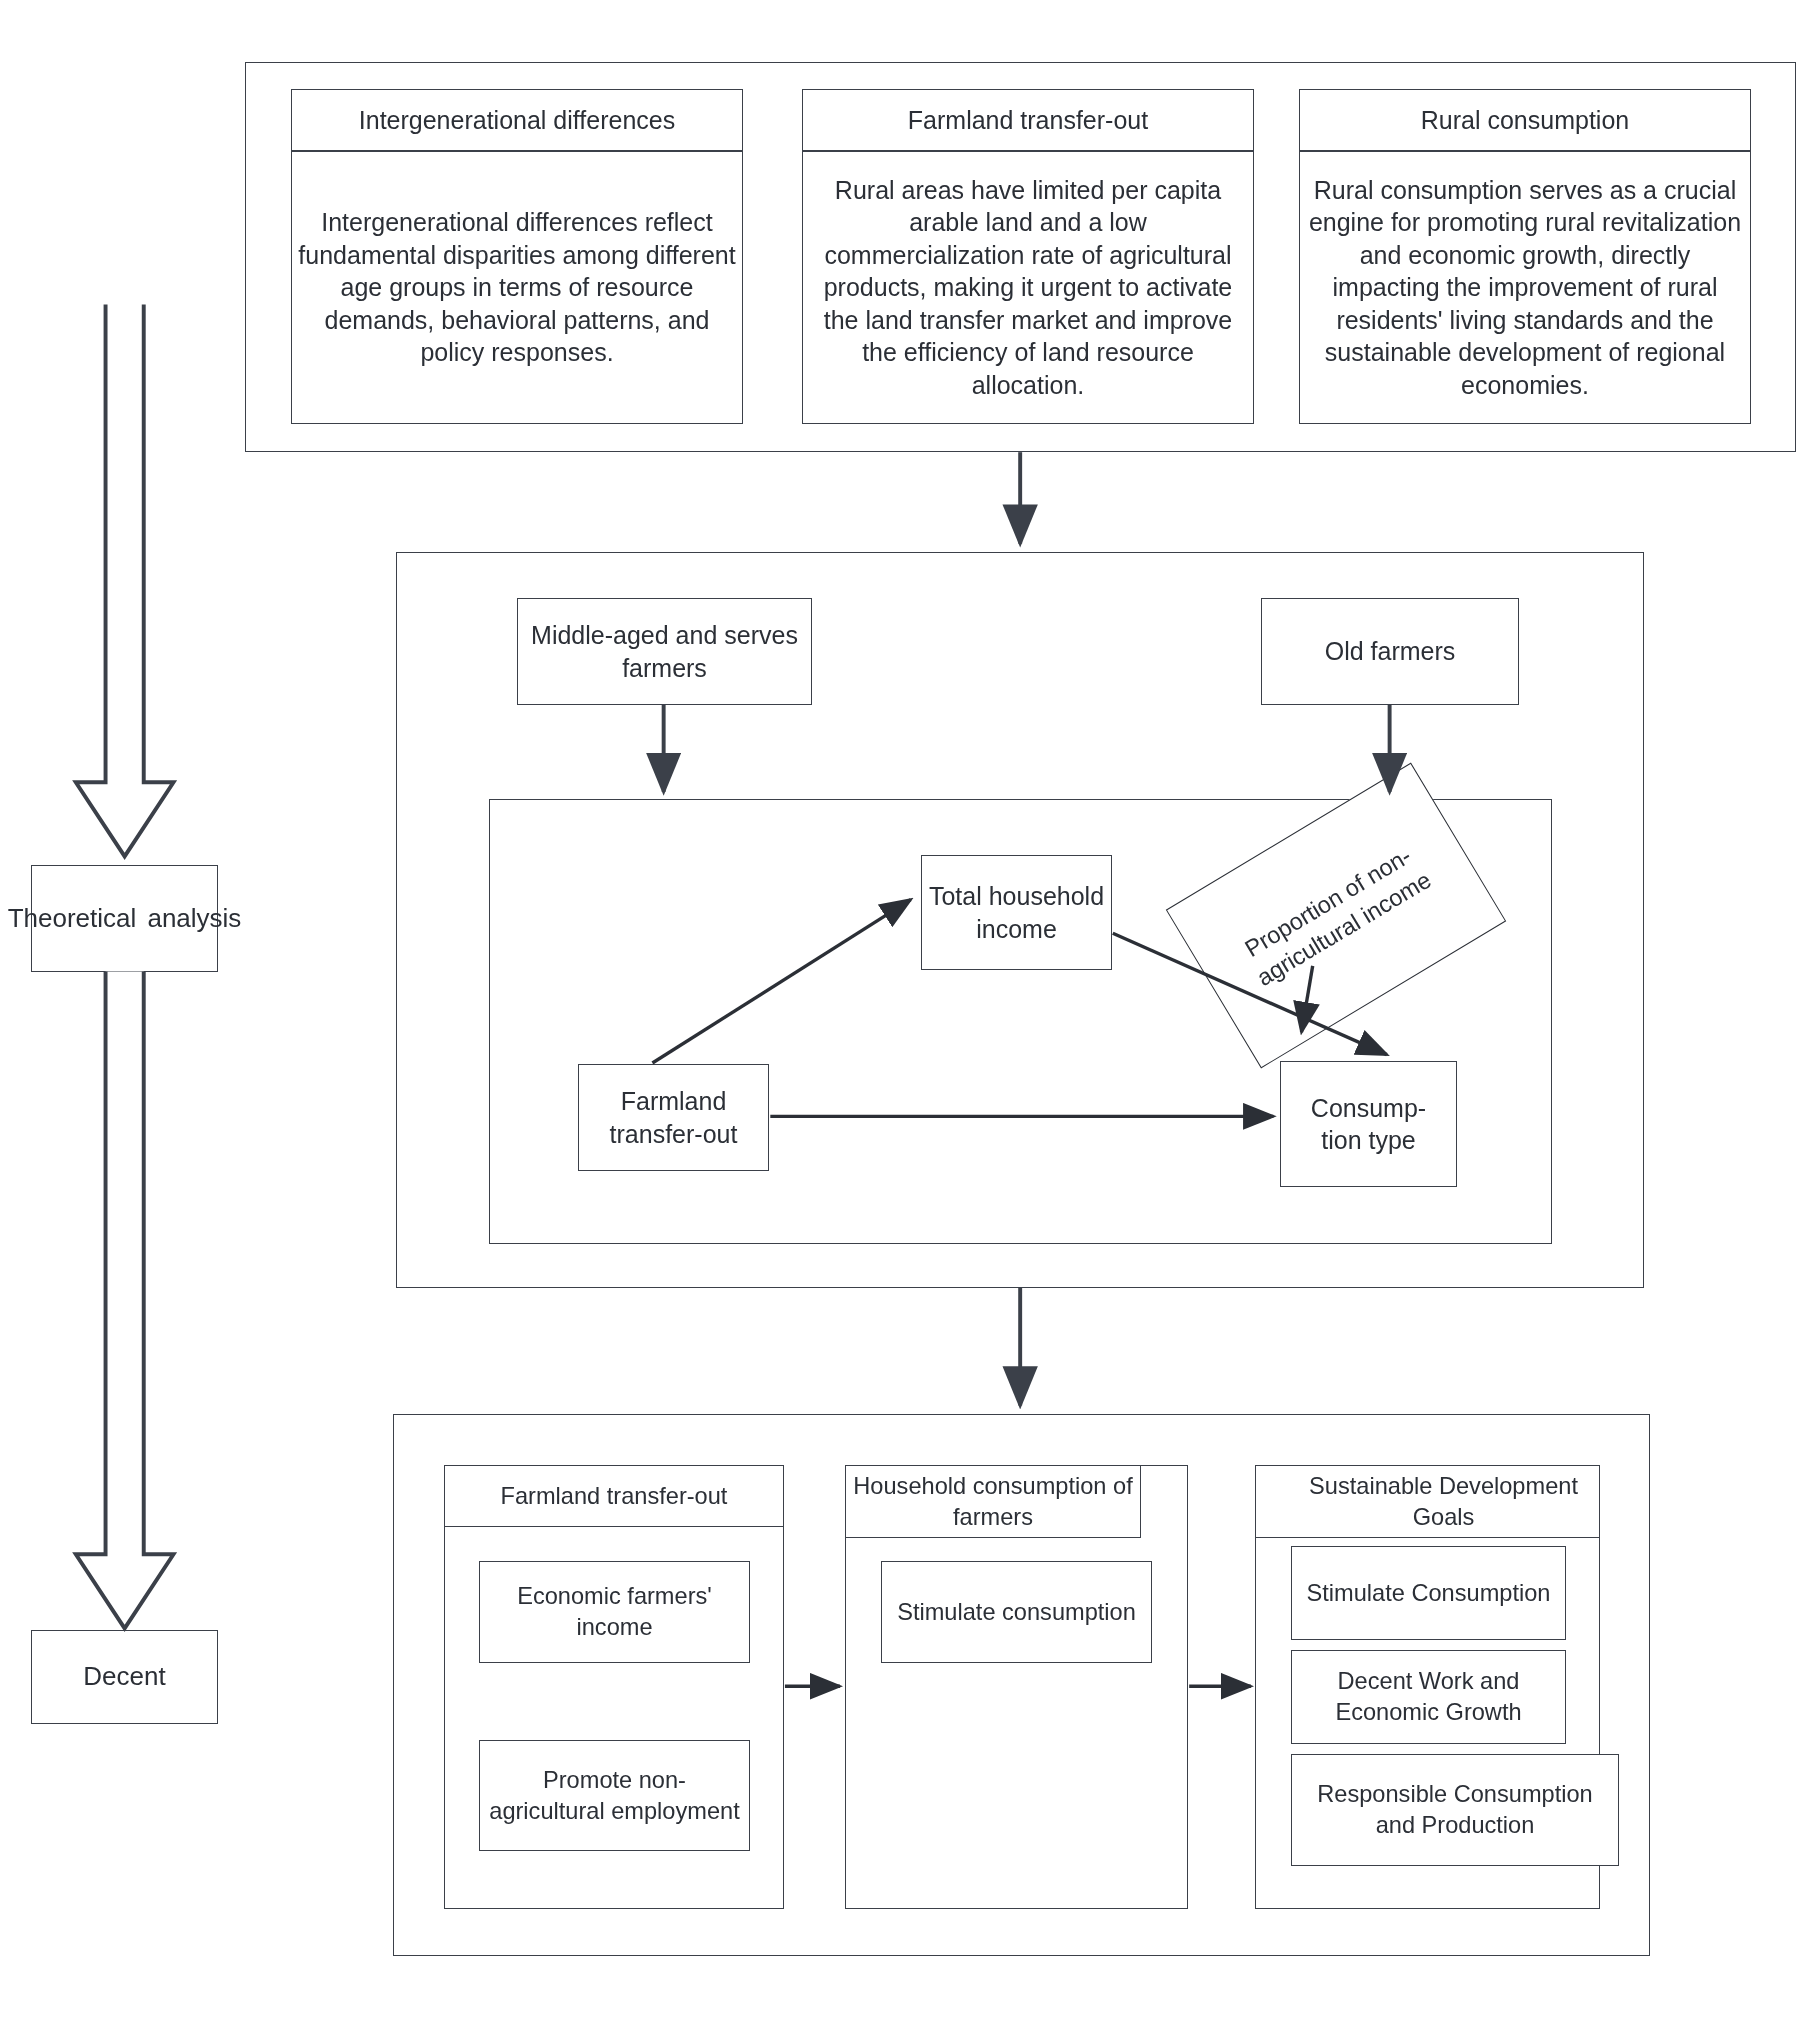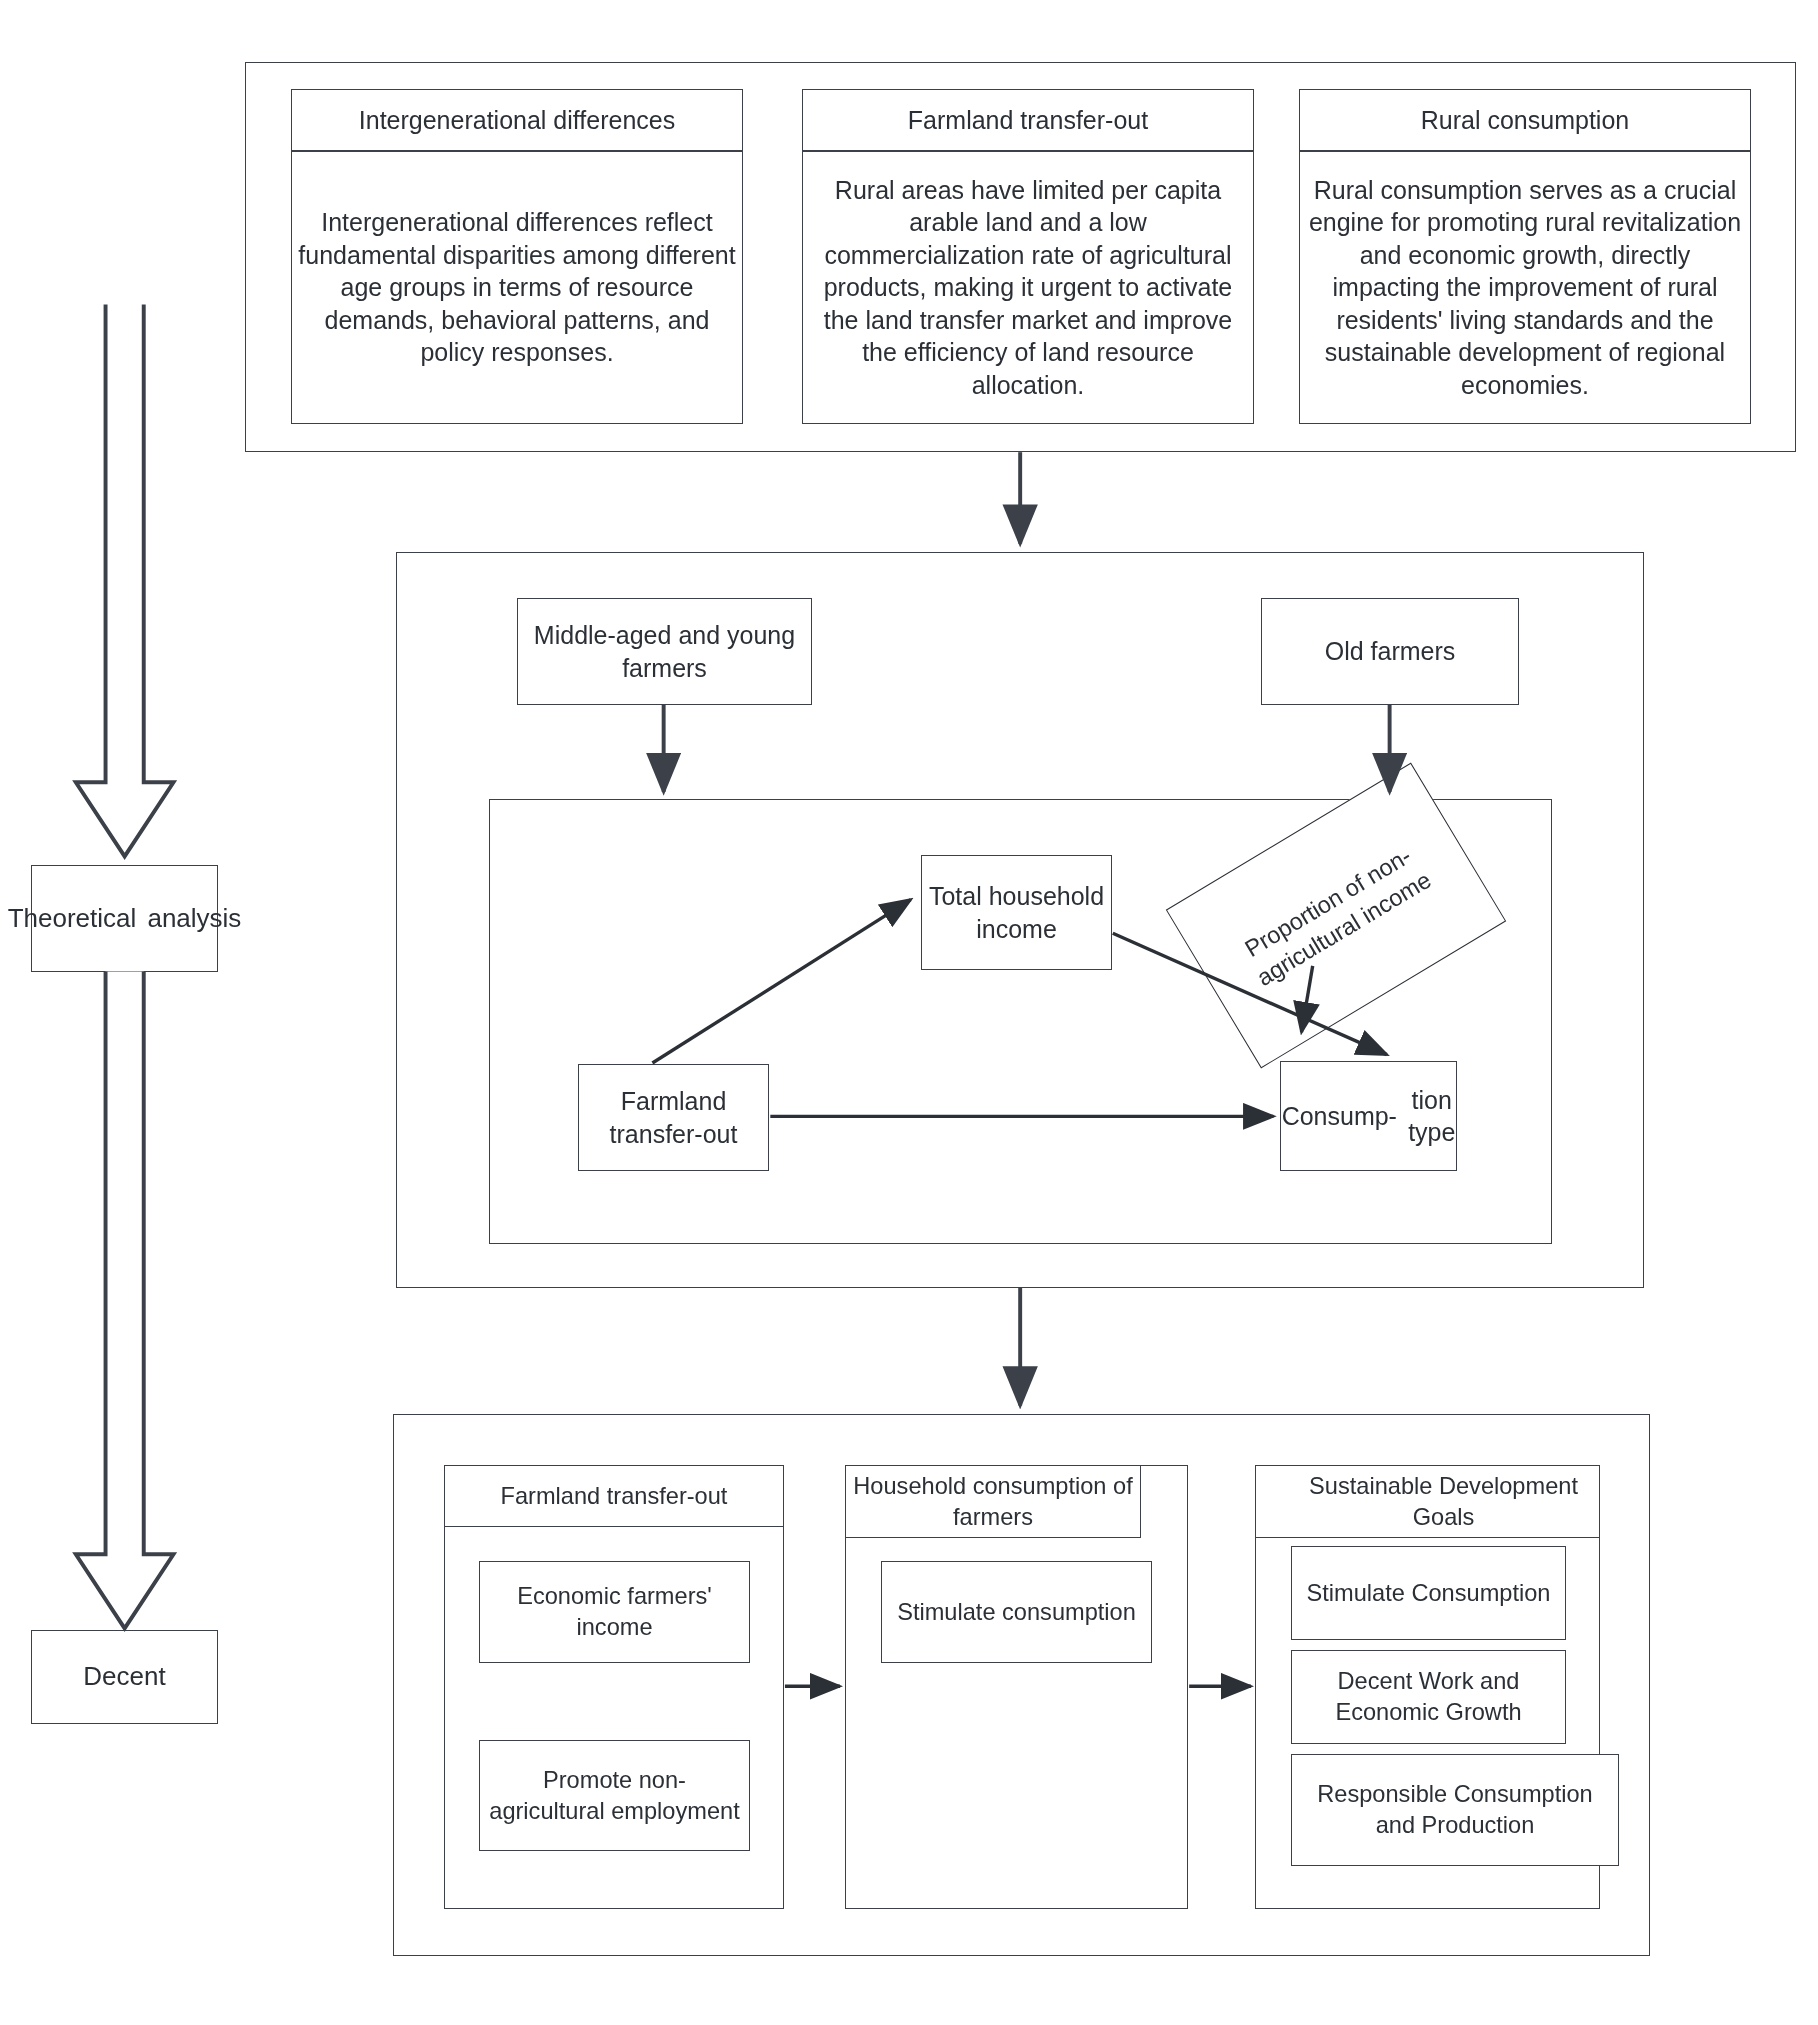--- a/index.html
+++ b/index.html
@@ -55,38 +55,38 @@
   <div class="hdr" style="left:1299px;top:89px;width:452px;height:62px;">
     <span class="txt f44">Rural consumption</span>
   </div>
   <div class="hdr" style="left:1299px;top:151px;width:452px;height:273px;">
     <span class="txt f44">Rural consumption serves as a crucial engine for promoting rural revitalization and economic growth, directly impacting the improvement of rural residents' living standards and the sustainable development of regional economies.</span>
   </div>
 
   <div class="panel" style="left:396px;top:552px;width:1248px;height:736px;"></div>
 
   <div class="box" style="left:517px;top:598px;width:295px;height:107px;">
-    <span class="txt f44">Middle-aged and young farmers</span>
+    <span class="txt f44">Middle-aged and serves farmers</span>
   </div>
 
   <div class="box" style="left:1261px;top:598px;width:258px;height:107px;">
     <span class="txt f44">Old farmers</span>
   </div>
 
   <div class="panel" style="left:489px;top:799px;width:1063px;height:445px;"></div>
 
   <div class="box" style="left:921px;top:855px;width:191px;height:115px;">
     <span class="txt f44">Total household income</span>
   </div>
 
   <div class="box" style="left:578px;top:1064px;width:191px;height:107px;">
     <span class="txt f44">Farmland transfer-out</span>
   </div>
 
-  <div class="box" style="left:1280px;top:1061px;width:177px;height:110px;">
+  <div class="box" style="left:1280px;top:1061px;width:177px;height:126px;flex-direction:column;">
     <span class="txt f44">Consump-</span>
     <span class="txt f44">tion type</span>
   </div>
 
   <div class="rot" style="left:1193px;top:823px;width:286px;height:185px;">
     <span class="txt f42">Proportion of non-agricultural income</span>
   </div>
 
   <div class="panel" style="left:393px;top:1414px;width:1257px;height:542px;"></div>
 

